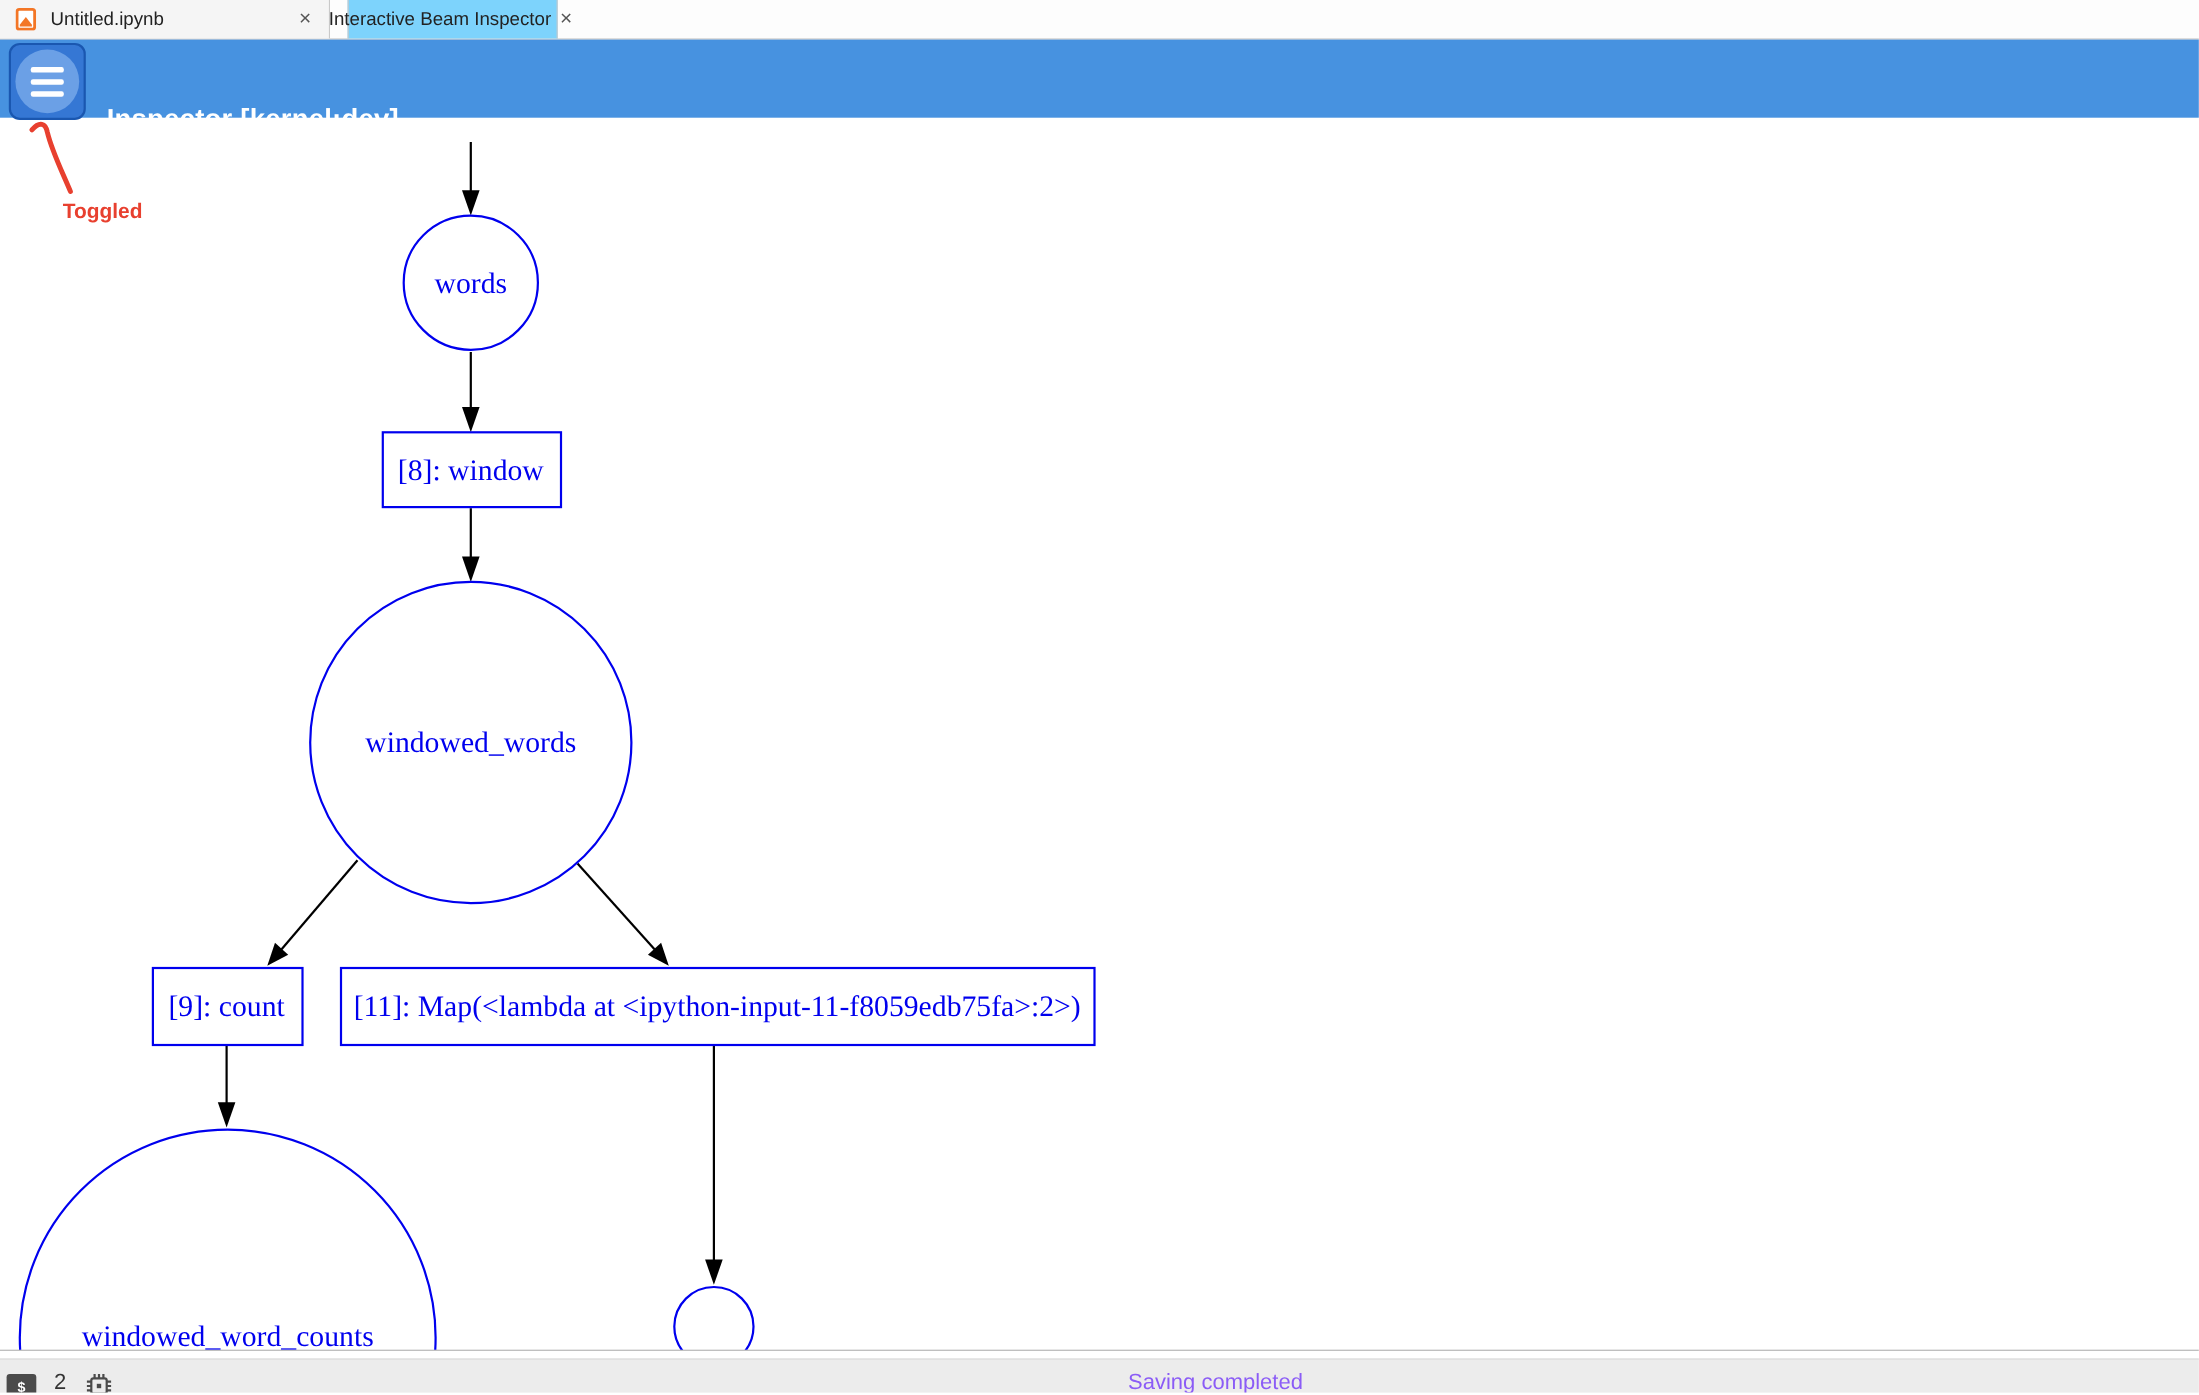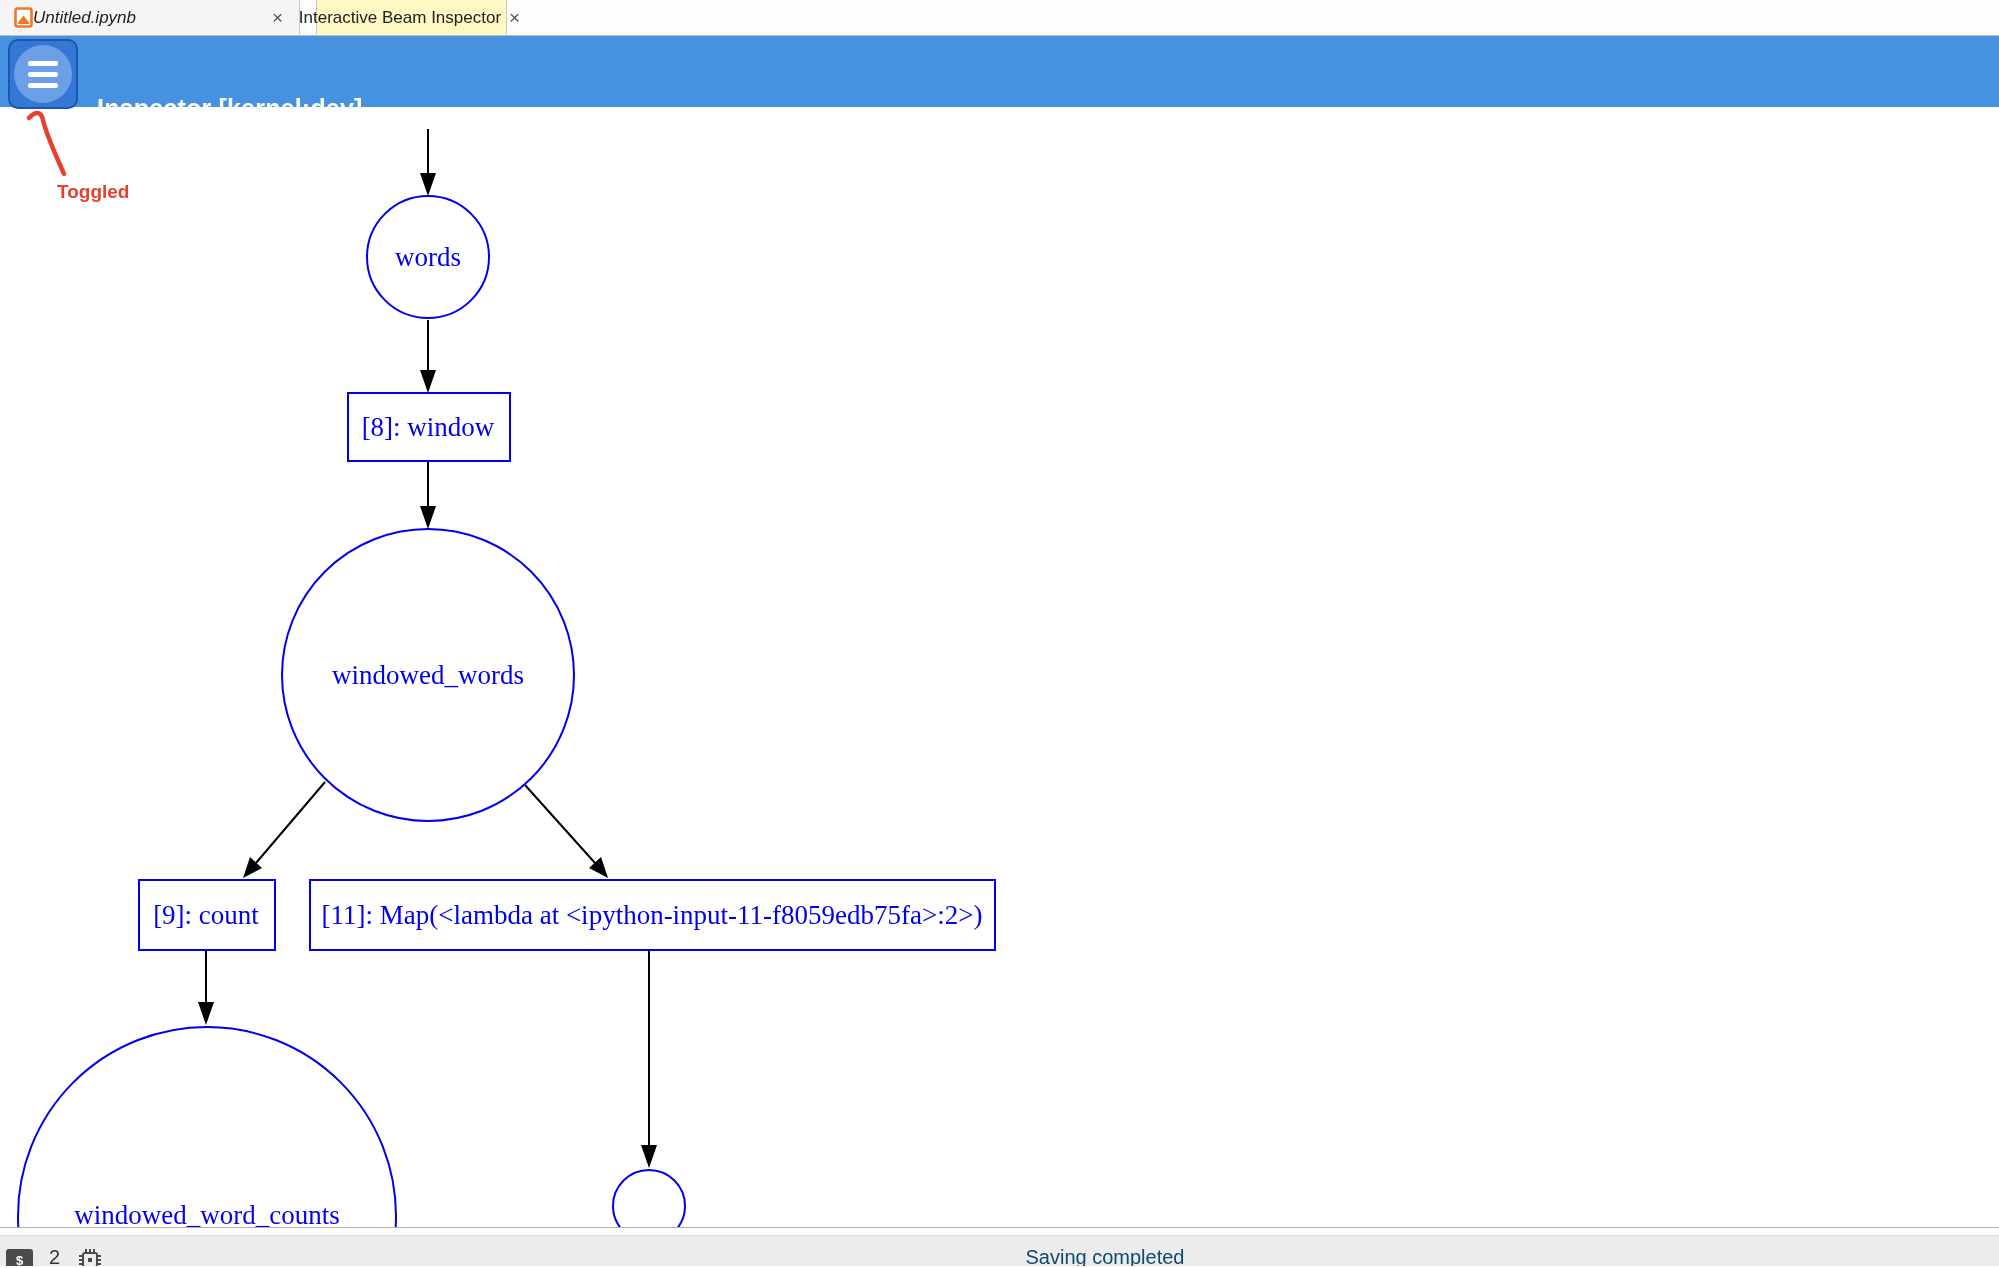--- a/index.html
+++ b/index.html
@@ -5,22 +5,22 @@
   * { margin:0; padding:0; box-sizing:border-box; }
   html,body { width:1999px; height:1268px; overflow:hidden; background:#fff;
               font-family:"Liberation Sans", sans-serif; }
 
   
   .tabbar { height:36px; width:100%; background:#fdfdfd; border-bottom:1px solid #bdbdbd;
             display:flex; align-items:stretch; }
   .tab { display:flex; align-items:center; font-size:17px; color:#222; cursor:default; }
   .tab-untitled { width:300px; background:#f5f5f5; border-right:1px solid #c9c9c9;
                   padding:0 12px 0 14px; }
-  .tab-untitled .tab-label { margin-left:0;font-style:italic; }
-  .tab-active { width:191px; margin-left:16px; background:#fef9c3;
+  .tab-untitled .tab-label { margin-left:13px; }
+  .tab-active { width:191px; margin-left:16px; background:#7dd3fc;
                 border-left:1px solid #c9c9c9; border-right:1px solid #c9c9c9;
                 justify-content:center; padding:12px 8px; }
   .tab-label { white-space:nowrap; }
   .tab-spacer { flex:1; }
   .tab-close { color:#555; font-size:19px; line-height:1; padding:2px 4px; }
   .nb-icon { width:19px; height:21px; flex:0 0 auto; }
 
   
   .header { position:relative; height:71px; background:#4792e0; overflow:visible; z-index:5; }
   .menu-btn { position:absolute; left:8px; top:3px; width:70px; height:70px;
@@ -42,21 +42,21 @@
   
   .gap-strip { height:7px; background:#ffffff; }
   .statusbar { position:relative; height:31px; background:#ececec; border-top:1px solid #d9d9d9;
                overflow:hidden; font-size:20px; color:#222; }
   .term-ind { position:absolute; left:6px; top:13px; width:27px; height:22px; background:#4b4b4b;
               border-radius:3px; color:#fff; font-size:13px; font-weight:bold;
               display:flex; align-items:center; justify-content:center; }
   .term-count { position:absolute; left:49px; top:10px; color:#333; }
   .kernel-ind { position:absolute; left:78px; top:12px; }
   .save-msg { position:absolute; left:1105px; top:10px; transform:translateX(-50%);
-              color:#0c4a6e; white-space:nowrap; }
+              color:#8b5cf6; white-space:nowrap; }
 </style>
 </head>
 <body>
 
 <div class="tabbar">
   <div class="tab tab-untitled">
     <svg class="nb-icon" viewBox="0 0 19 21">
       <rect x="1.5" y="1.5" width="16" height="18" rx="2" fill="#ffffff" stroke="#f37626" stroke-width="2.6"></rect>
       <polygon points="4,15.5 9.5,8.5 15,15.5 15,17 4,17" fill="#f37626"></polygon>
     </svg>

